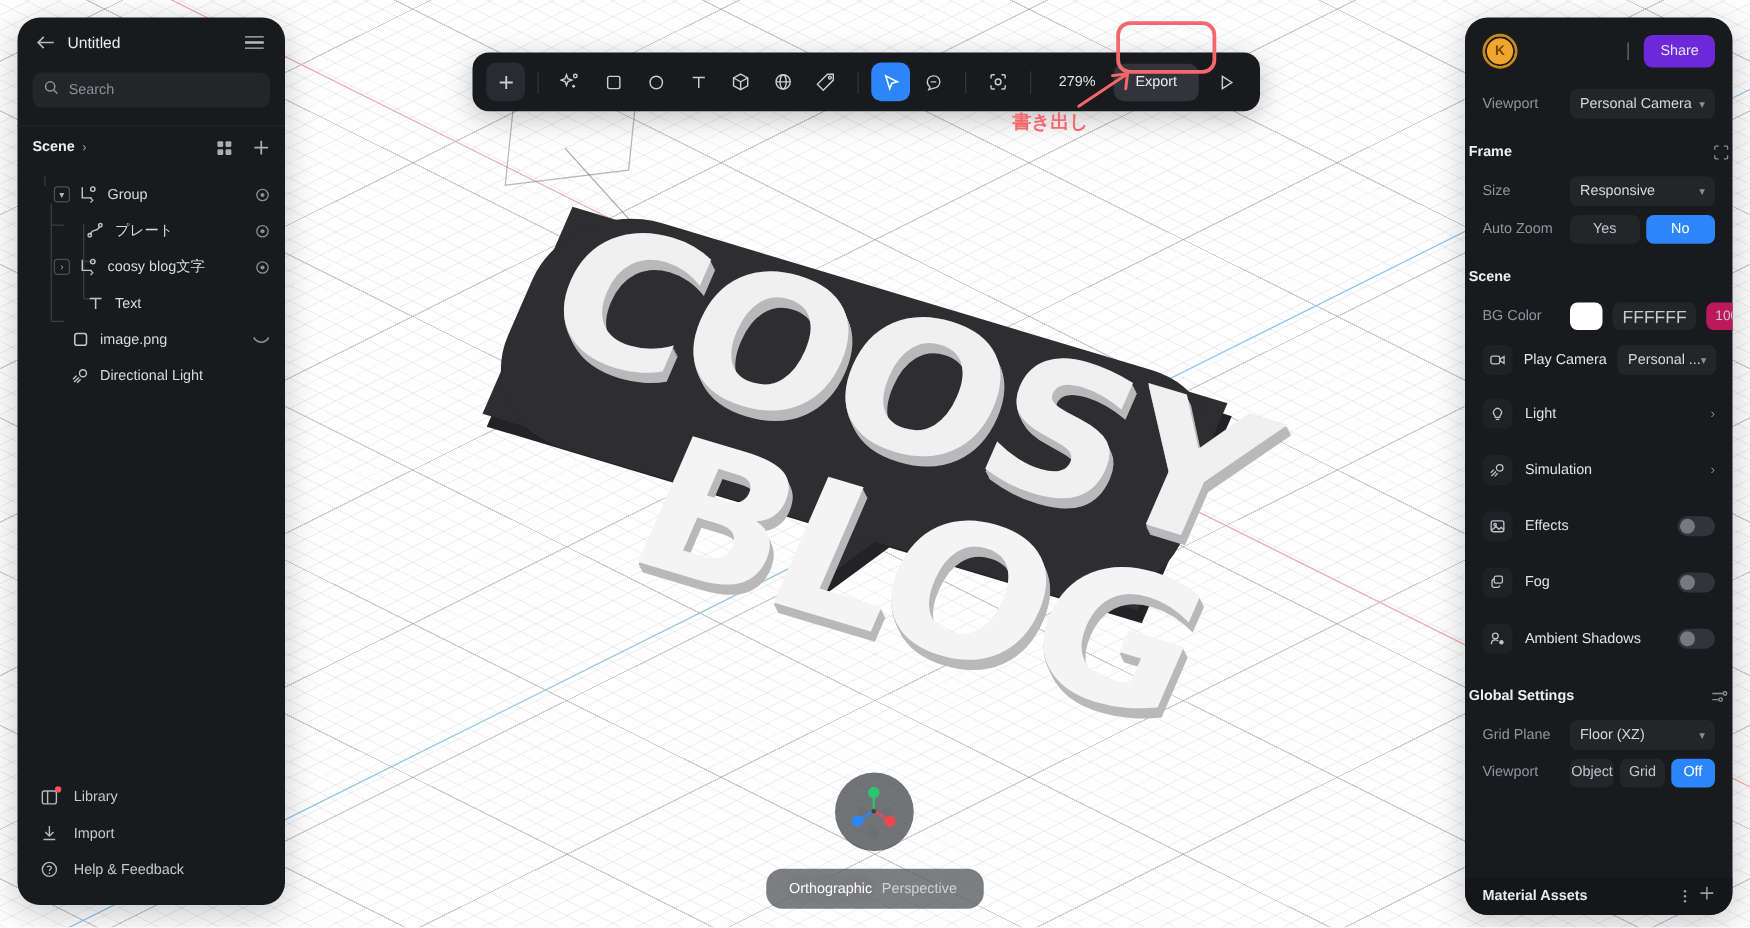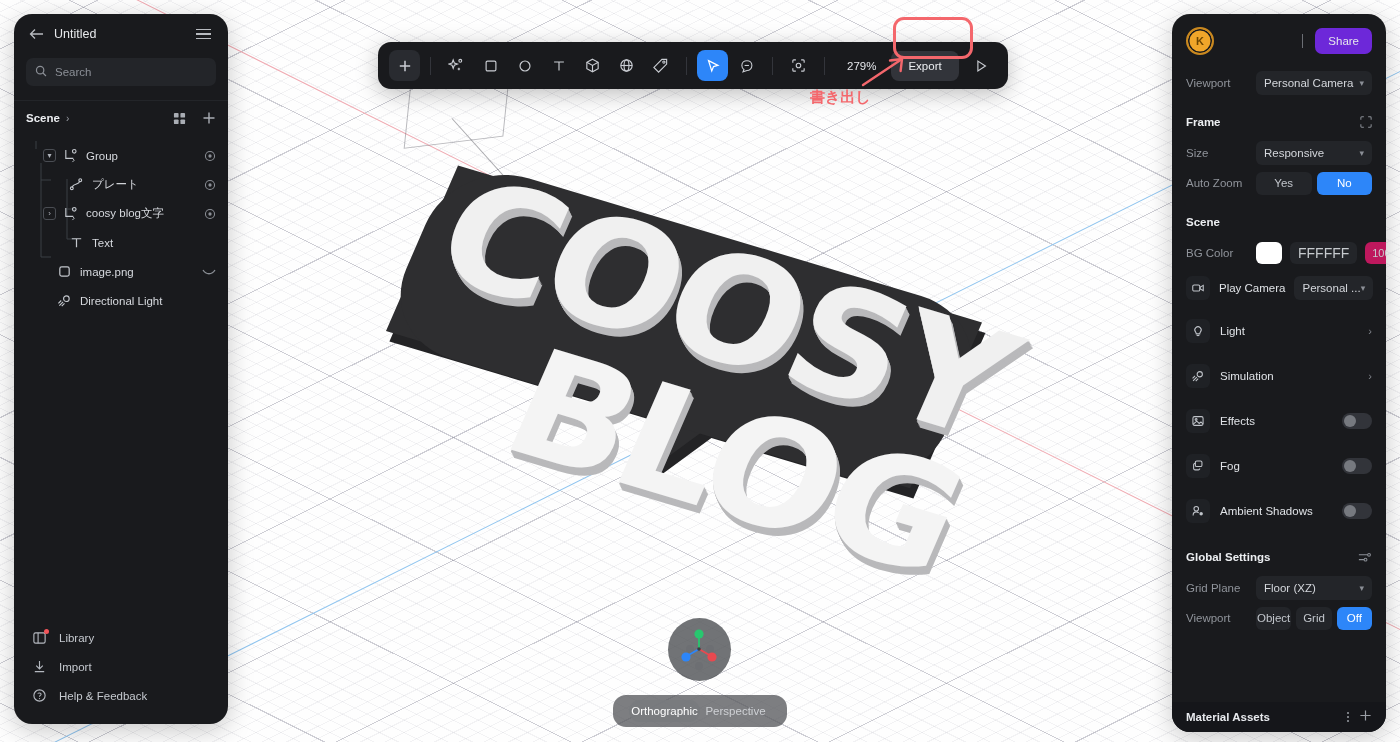--- a/index.html
+++ b/index.html
@@ -219,21 +219,21 @@
   .rp-lab { color: #90949b; font-size: 11.5px; width: 62px; flex: none; }
   .rp-sel {
     flex: 1; height: 24px; background: #232529; border-radius: 6px;
     display: flex; align-items: center; padding: 0 8px;
     color: #d4d7dc; font-size: 11.5px; cursor: pointer;
   }
   .rp-sel span.v { flex: 1; overflow: hidden; white-space: nowrap; }
   .rp-sel .cv { color: #8b8f96; font-size: 9px; }
 
   .rp-sect {
-    display: flex; align-items: center; padding: 0 14px;
+    display: flex; align-items: center; padding: 0 3px;
     height: 32px; margin-top: 8px;
   }
   .rp-sect-t { color: #eceef1; font-size: 11.5px; font-weight: bold; flex: 1; }
   .rp-sect-ic { color: #8b8f96; display: flex; align-items: center; cursor: pointer; }
 
   .seg { display: flex; gap: 5px; flex: 1; }
   .seg-opt {
     flex: 1; height: 23px; border-radius: 6px; background: #232529;
     color: #c2c6cc; font-size: 11.5px;
     display: flex; align-items: center; justify-content: center; cursor: pointer;

